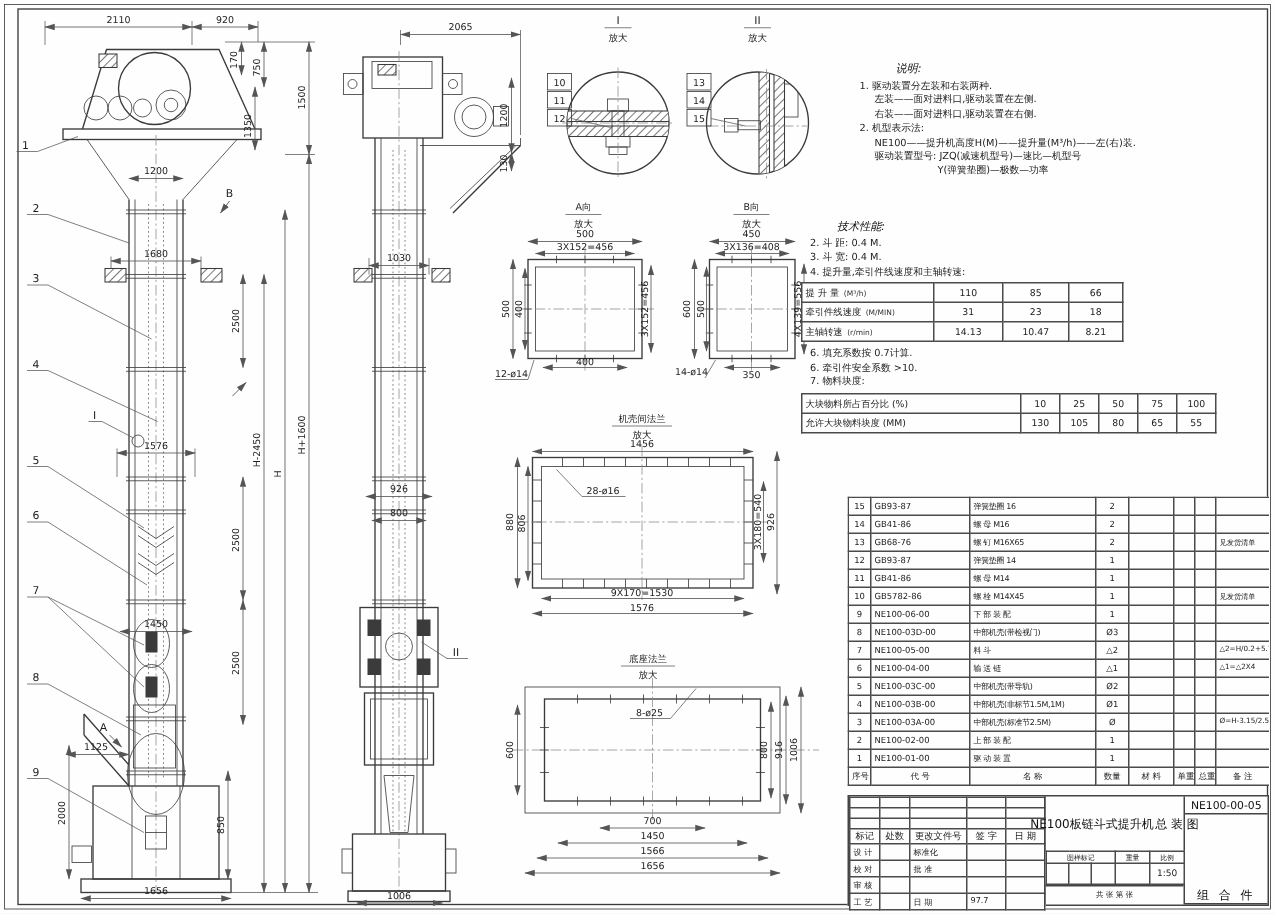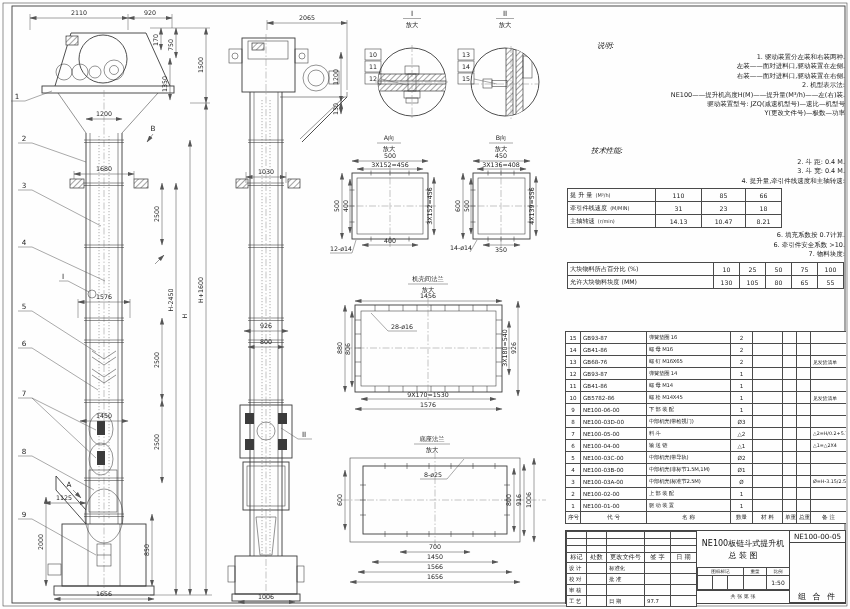--- a/index.html
+++ b/index.html
@@ -14,21 +14,21 @@
   .dl{stroke:#555;stroke-width:0.5;fill:none;}
   .dm{stroke:#555;stroke-width:0.55;fill:none;marker-start:url(#ar);marker-end:url(#ar);}
   .ae{stroke:#555;stroke-width:0.6;fill:none;marker-end:url(#ar);}
   .cl{stroke:#8a8a8a;stroke-width:0.5;fill:none;stroke-dasharray:7 2 1.5 2;}
   .dt{stroke:#6a6a6a;stroke-width:0.55;fill:none;stroke-dasharray:1.2 1.8;}
   .hf{fill:url(#h45);stroke:#3b3b3b;stroke-width:0.7;}
   .fb{fill:#3b3b3b;stroke:none;}
   .sec-h{font-size:7.4px;color:#111;margin-bottom:2px;font-style:italic;}
   #notes .sec-h{padding-left:30px;}
   #tech .sec-h{padding-left:24px;}
-  .nline{font-size:6.5px;color:#1c1c1c;line-height:9.4px;white-space:nowrap;overflow:hidden;text-align:right;}
+  .nline{font-size:6.5px;color:#1c1c1c;line-height:9.4px;white-space:nowrap;overflow:hidden;}
   .ind0{padding-left:6px;} .ind1{padding-left:16px;} .ind2{padding-left:58px;}
   table.grid{border-collapse:collapse;table-layout:fixed;background:#fefefe;}
   table.grid td{border:1px solid #4a4a4a;font-size:6.2px;color:#1b1b1b;padding:0 2px;overflow:hidden;white-space:nowrap;}
   #speed td{height:12px;} #lump td{height:12px;text-align:center;}
   #speed td.val{text-align:center;}
   .unit{font-size:5px;color:#333;margin-left:3px;}
   #lump td.lbl,#speed td.lbl{text-align:left;}
   #bom table td{height:11px;font-size:5.6px;}
   #bom td.c{text-align:center;}
   #bom td.name{font-size:5.3px;letter-spacing:-0.2px;}
@@ -36,21 +36,21 @@
   #bom tr.hd td{text-align:center;font-size:5.6px;height:11px;}
   
   #tb{display:flex;border:1px solid #444;background:#fefefe;width:281px;height:74px;box-sizing:border-box;}
   .tb-left{width:130px;}
   .tb-left table{width:130px;}
   .tb-left td{padding:0 1px;}
   .tb-rev td{height:6px;font-size:4.6px;text-align:center;}
   .tb-rev tr.lbl td{height:8px;}
   .tb-rev tr.big td{height:10px;font-size:5.4px;text-align:left;}
   .tb-mid{width:92px;border-left:1px solid #444;border-right:1px solid #444;display:flex;flex-direction:column;}
-  .tb-title{height:36px;display:flex;flex-direction:column;align-items:center;justify-content:center;gap:1px;}
+  .tb-title{height:36px;display:flex;flex-direction:row;align-items:center;justify-content:center;gap:1px;}
   .tb-title div{font-size:8px;color:#111;white-space:nowrap;}
   .tb-stamp{width:92px;}
   .tb-stamp td{text-align:center;}
   .tb-stamp tr.h td{height:7px;font-size:4.6px;}
   .tb-stamp tr.b td{height:13px;font-size:6px;}
   .tb-sheet{border-top:1px solid #444;flex:1;font-size:5px;text-align:center;padding-top:2px;color:#222;}
   .tb-right{flex:1;display:flex;flex-direction:column;}
   .tb-code{height:35px;display:flex;align-items:center;justify-content:center;font-size:7.2px;color:#111;border-bottom:1px solid #444;}
   .tb-type{height:24px;display:flex;align-items:center;justify-content:center;font-size:8px;letter-spacing:2px;color:#111;border-bottom:1px solid #444;margin-top:48px;}
   .tb-empty{flex:1;}
@@ -547,26 +547,26 @@
   
   <div id="notes" class="abs" style="left:567px;top:41px;width:278px;">
     <div class="sec-h">说明:</div>
     <div id="notes-lines">
         <div class="nline ind0">1. 驱动装置分左装和右装两种.</div>
         <div class="nline ind1">左装——面对进料口,驱动装置在左侧.</div>
         <div class="nline ind1">右装——面对进料口,驱动装置在右侧.</div>
         <div class="nline ind0">2. 机型表示法:</div>
         <div class="nline ind1">NE100——提升机高度H(M)——提升量(M³/h)——左(右)装.</div>
         <div class="nline ind1">驱动装置型号: JZQ(减速机型号)—速比—机型号</div>
-        <div class="nline ind2">Y(更改文件号)—极数—功率</div>
+        <div class="nline ind2">Y(弹簧垫圈)—极数—功率</div>
       </div>
   </div>
 
   
-  <div id="tech" class="abs" style="left:567px;top:146px;width:278px;">
+  <div id="tech" class="abs" style="left:534px;top:146px;width:278px;">
     <div class="sec-h">技术性能:</div>
     <div id="tech-before">
         <div class="nline ind0">2. 斗  距: 0.4 M.</div>
         <div class="nline ind0">3. 斗  宽: 0.4 M.</div>
         <div class="nline ind0">4. 提升量,牵引件线速度和主轴转速:</div>
       </div>
     <table id="speed" class="grid" style="width:214px;margin:2px 0 3px 0;">
       <colgroup>
           <col style="width:88px">
           <col style="width:46px">

